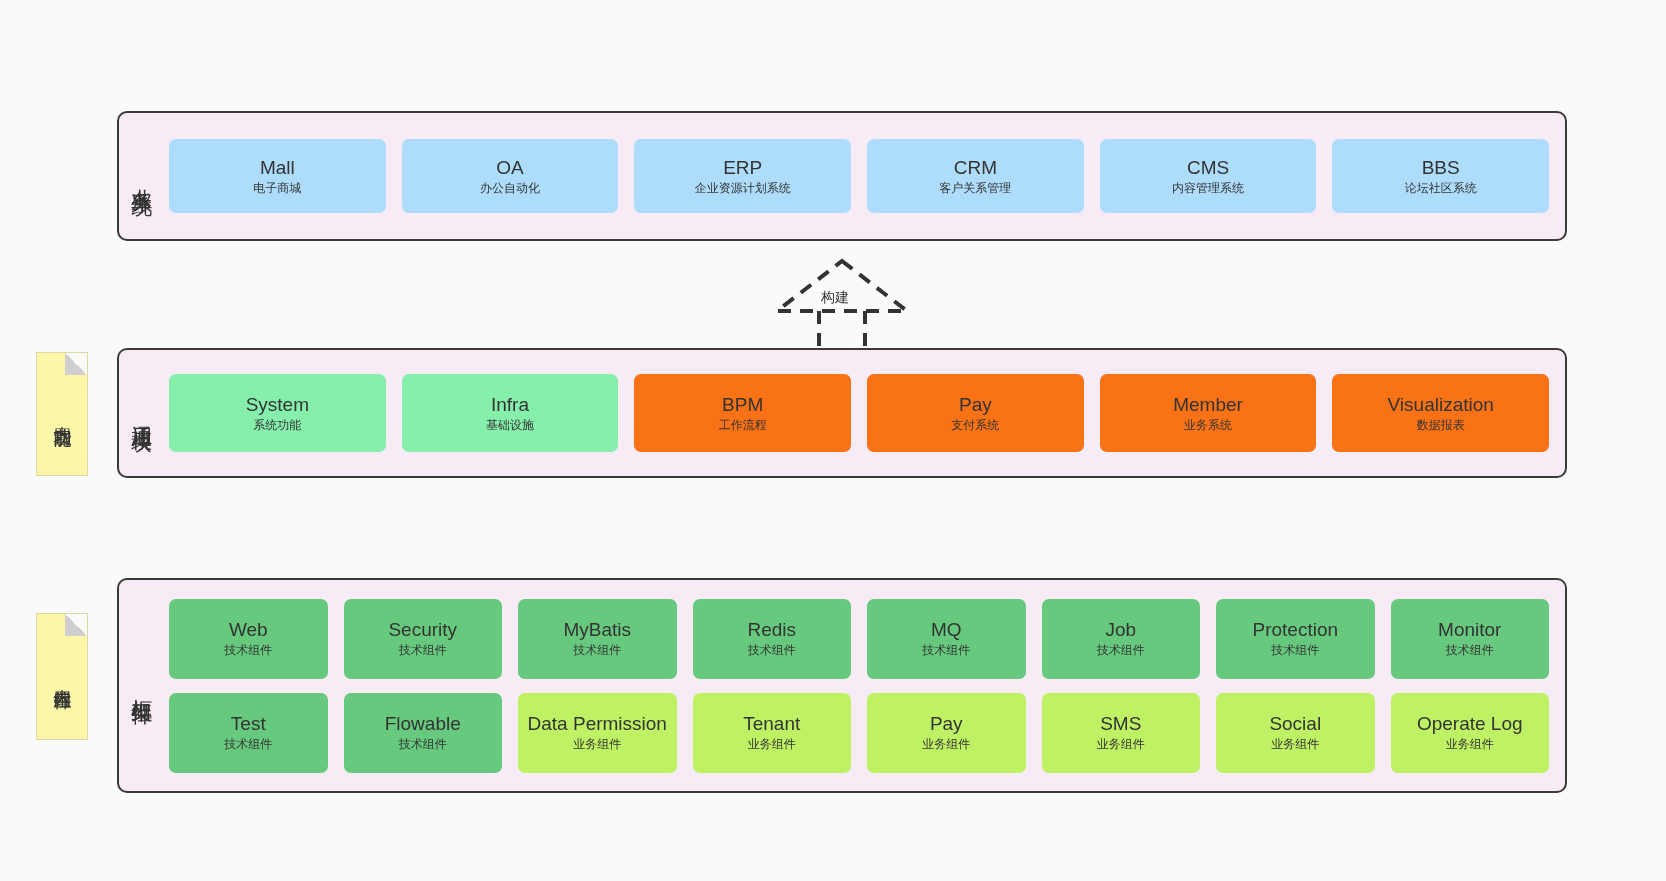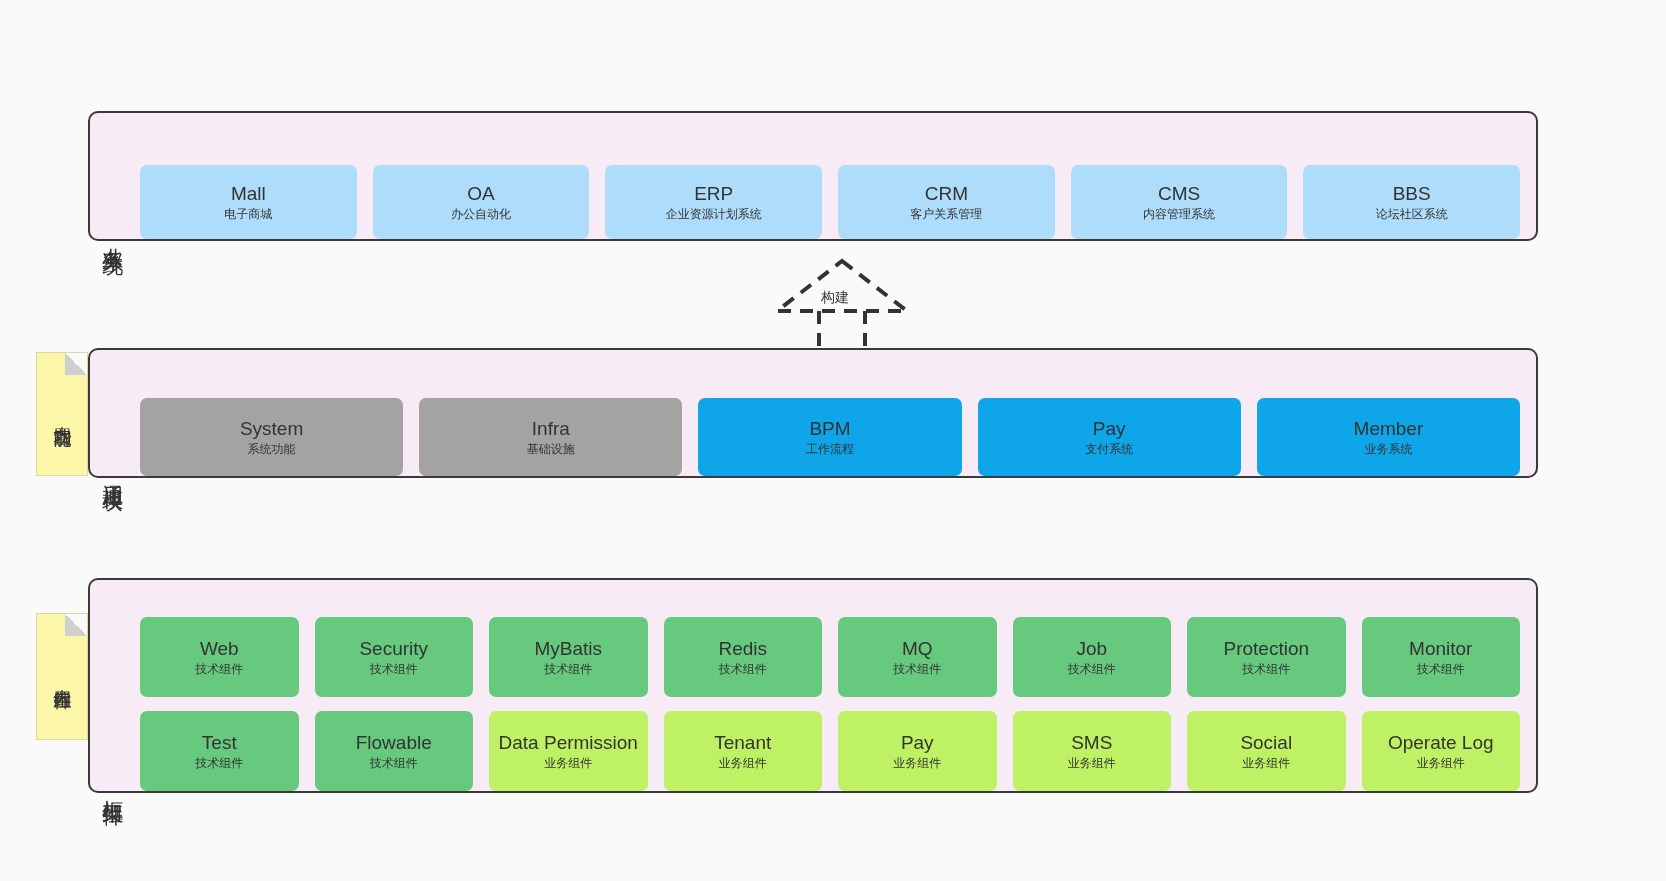--- a/index.html
+++ b/index.html
@@ -20,21 +20,22 @@
   }
 
   
   .layer {
     position: absolute;
     background: #F7EBF6;
     border: 2px solid #3A3A3A;
     border-radius: 10px;
     display: flex;
     flex-direction: row;
-    align-items: flex-end;
+    align-items: center;
+    margin-left: 29px;
   }
 
   
   .layer-title {
     writing-mode: vertical-rl;
     text-orientation: upright;
     font-size: 21px;
     color: #333333;
     letter-spacing: 2px;
     display: flex;
@@ -72,22 +73,22 @@
     text-align: center;
     color: #333333;
     line-height: 1.30;
     padding: 6px 4px;
     user-select: none;
   }
   .box .t-en { font-size: 19px; }
   .box .t-cn { font-size: 12px; }
 
   .c-blue       { background: #AEDDFB; }
-  .c-red        { background: #a3a3a3; }
-  .c-pink       { background: #0ea5e9; }
+  .c-red        { background: #86efac; }
+  .c-pink       { background: #f97316; }
   .c-green      { background: #66C97E; }
   .c-greenlight { background: #bef264; }
 
   
   #layer-business { left: 88px;  top: 111px; width: 1450px; height: 130px; }
   #layer-business .box-row { height: 74px; }
 
   #layer-modules  { left: 88px;  top: 348px; width: 1450px; height: 130px; }
   #layer-modules .box-row { height: 78px; }
 
@@ -211,20 +212,24 @@
           <span class="t-cn">工作流程</span>
         </div>
         <div class="box c-pink">
           <span class="t-en">Pay</span>
           <span class="t-cn">支付系统</span>
         </div>
         <div class="box c-pink">
           <span class="t-en">Member</span>
           <span class="t-cn">业务系统</span>
         </div>
+        <div class="box c-pink">
+          <span class="t-en">Visualization</span>
+          <span class="t-cn">数据报表</span>
+        </div>
       </div>
     </div>
   </div>
 
 
   <div class="note" id="note-components">
     <span class="note-text">内置组件</span>
   </div>
 
   <div class="layer" id="layer-framework">

